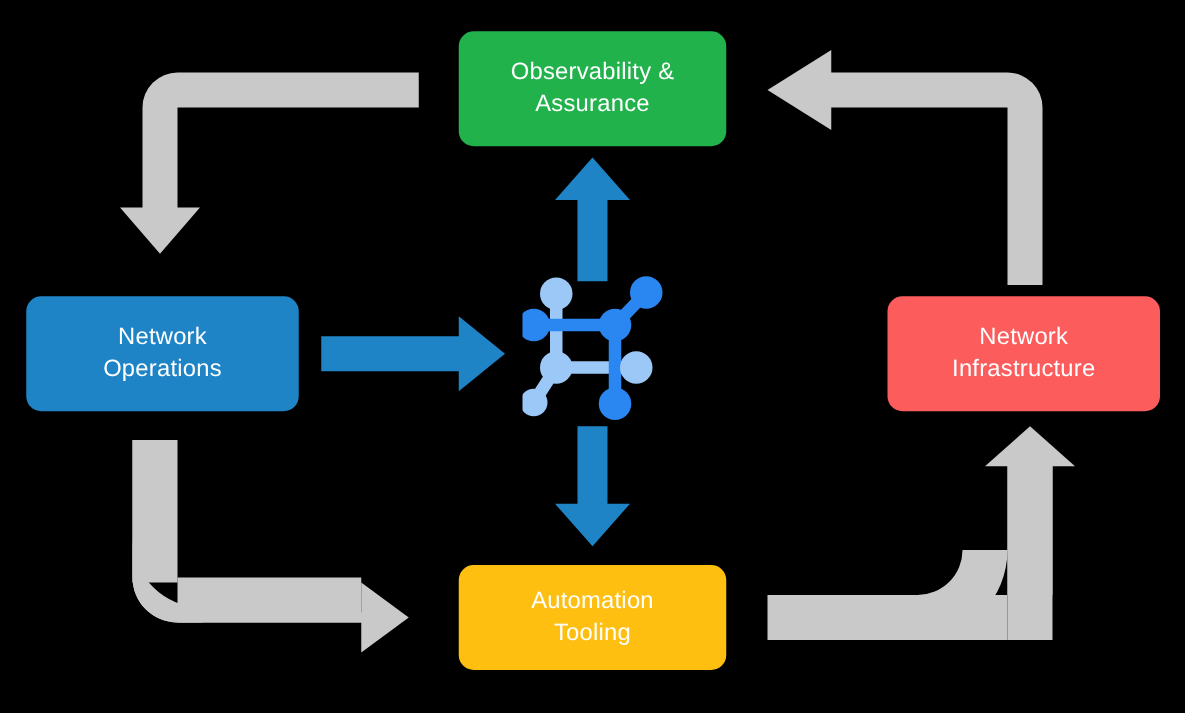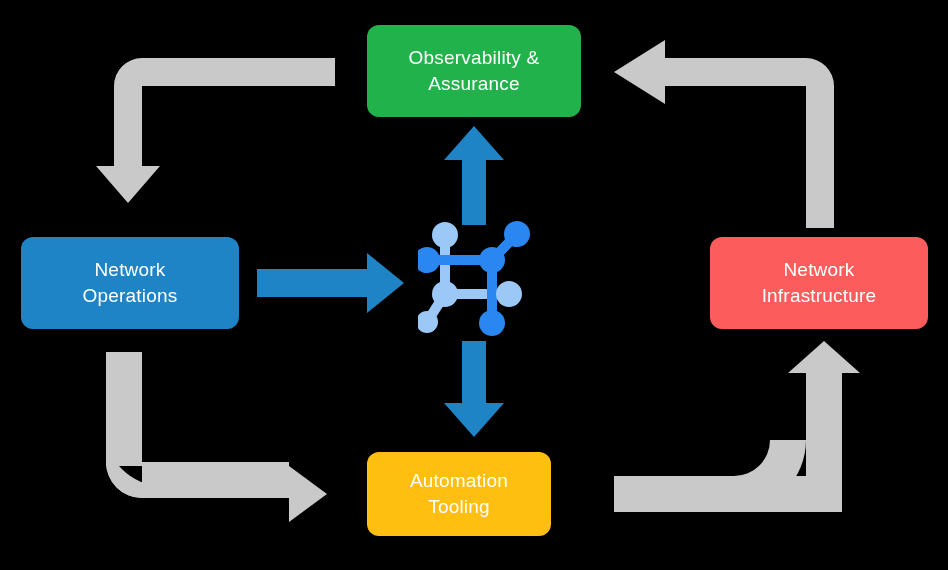--- a/index.html
+++ b/index.html
@@ -37,21 +37,21 @@
   }
   #box-network-operations {
     left: 21px; top: 237px; width: 218px; height: 92px;
     background: #1E84C6;
   }
   #box-network-infrastructure {
     left: 710px; top: 237px; width: 218px; height: 92px;
     background: #FC5C5C;
   }
   #box-automation {
-    left: 367px; top: 452px; width: 184px; height: 84px;
+    left: 367px; top: 452px; width: 214px; height: 84px;
     background: #FFBF10;
   }
   .svg-layer {
     position: absolute;
     left: 0; top: 0;
     width: 948px;
     height: 570px;
   }
   #network-icon-wrap {
     position: absolute;

